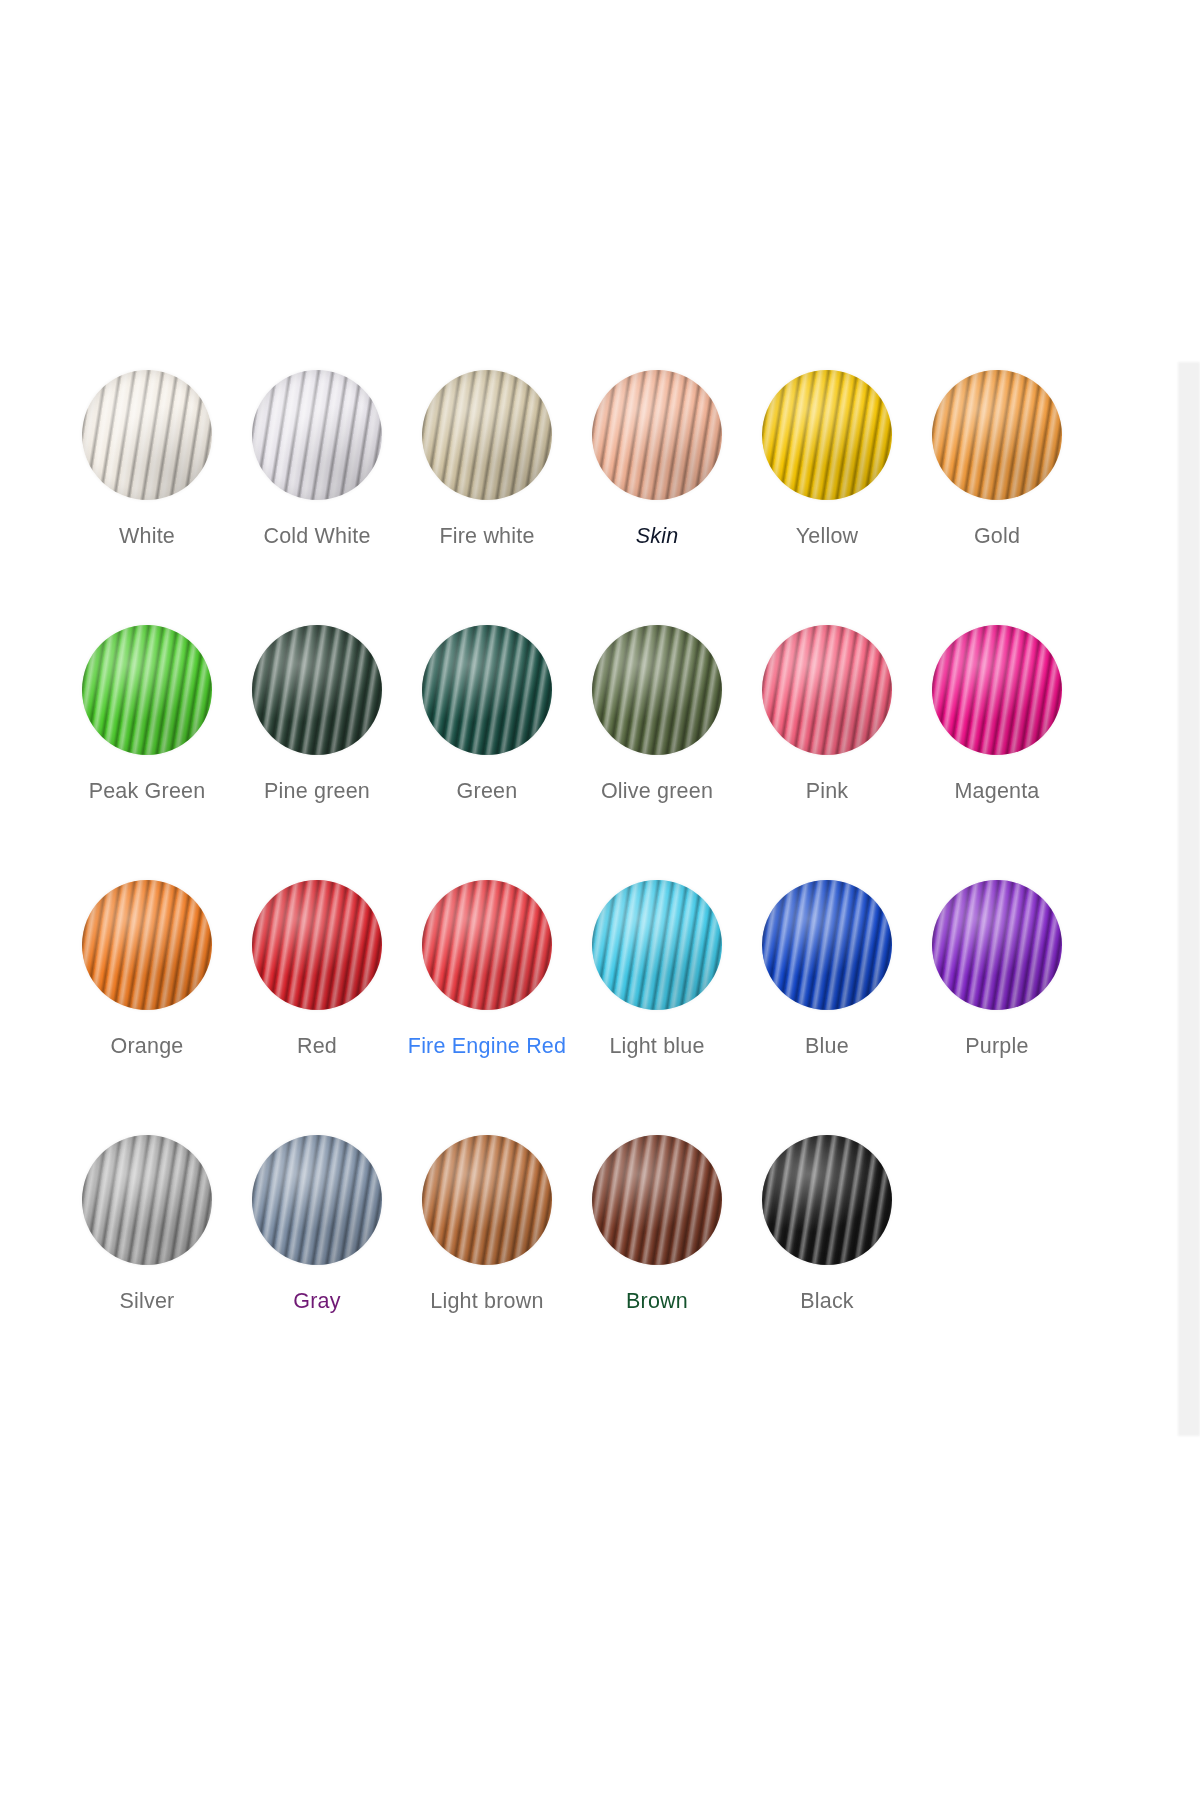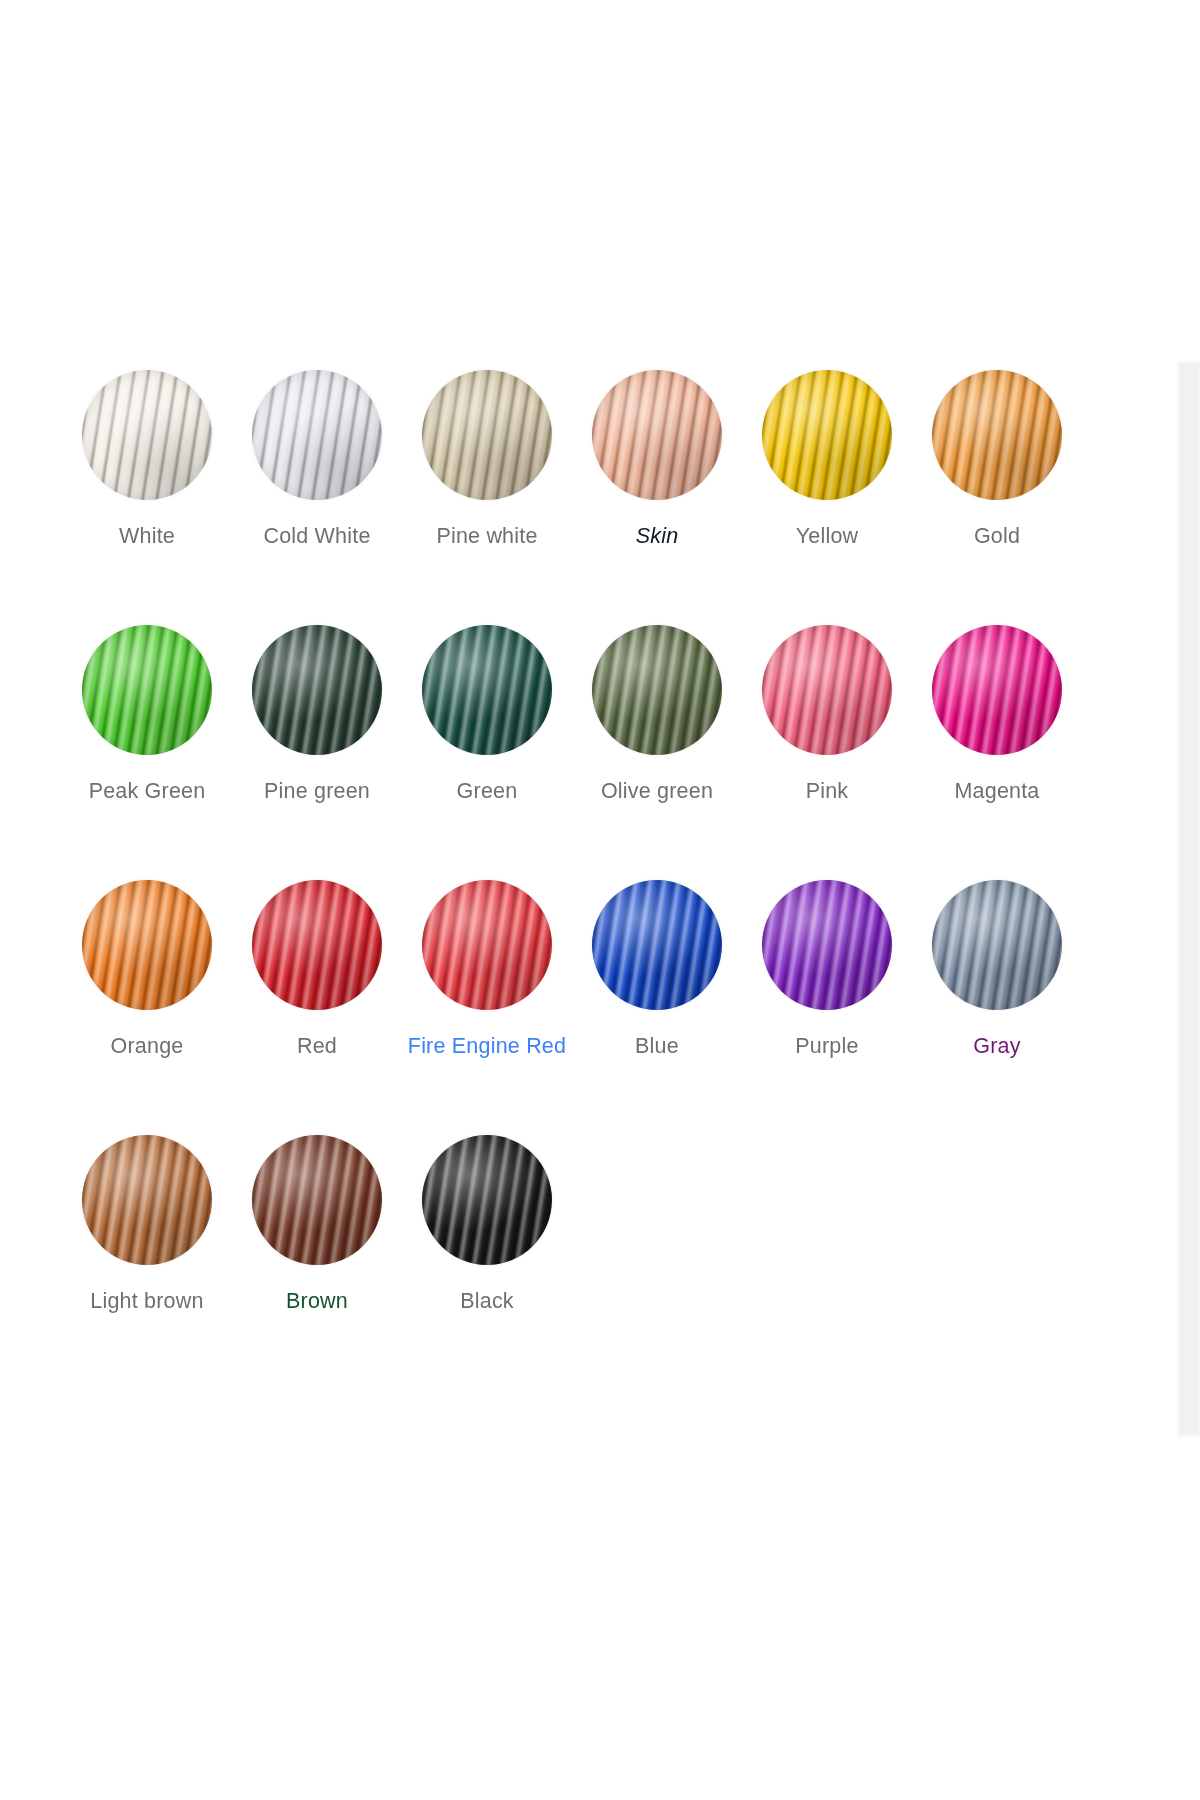--- a/index.html
+++ b/index.html
@@ -128,21 +128,21 @@
           <div class="rim"></div>
         </div>
         <div class="swatch-label" style="color: rgb(111, 111, 111);">Cold White</div>
       </div>
       <div class="swatch-cell">
         <div class="swatch-disc" style="background: rgb(207, 194, 162);">
           <div class="ribs"></div>
           <div class="sheen"></div>
           <div class="rim"></div>
         </div>
-        <div class="swatch-label" style="color: rgb(111, 111, 111);">Pine white</div>
+        <div class="swatch-label" style="color: rgb(111, 111, 111);">Fire white</div>
       </div>
       <div class="swatch-cell">
         <div class="swatch-disc" style="background: rgb(240, 176, 147);">
           <div class="ribs"></div>
           <div class="sheen"></div>
           <div class="rim"></div>
         </div>
         <div class="swatch-label" style="color: #0f172a; font-style: italic;">Skin</div>
       </div>
       <div class="swatch-cell">
@@ -227,34 +227,50 @@
       </div>
       <div class="swatch-cell">
         <div class="swatch-disc" style="background: rgb(232, 58, 65);">
           <div class="ribs"></div>
           <div class="sheen"></div>
           <div class="rim"></div>
         </div>
         <div class="swatch-label" style="color: #3b82f6;">Fire Engine Red</div>
       </div>
       <div class="swatch-cell">
+        <div class="swatch-disc" style="background: rgb(63, 201, 232);">
+          <div class="ribs"></div>
+          <div class="sheen"></div>
+          <div class="rim"></div>
+        </div>
+        <div class="swatch-label" style="color: rgb(111, 111, 111);">Light blue</div>
+      </div>
+      <div class="swatch-cell">
         <div class="swatch-disc" style="background: rgb(19, 70, 200);">
           <div class="ribs"></div>
           <div class="sheen"></div>
           <div class="rim"></div>
         </div>
         <div class="swatch-label" style="color: rgb(111, 111, 111);">Blue</div>
       </div>
       <div class="swatch-cell">
         <div class="swatch-disc" style="background: rgb(129, 38, 198);">
           <div class="ribs"></div>
           <div class="sheen"></div>
           <div class="rim"></div>
         </div>
         <div class="swatch-label" style="color: rgb(111, 111, 111);">Purple</div>
+      </div>
+      <div class="swatch-cell">
+        <div class="swatch-disc" style="background: rgb(165, 165, 165);">
+          <div class="ribs"></div>
+          <div class="sheen"></div>
+          <div class="rim"></div>
+        </div>
+        <div class="swatch-label" style="color: rgb(111, 111, 111);">Silver</div>
       </div>
       <div class="swatch-cell">
         <div class="swatch-disc" style="background: rgb(122, 140, 163);">
           <div class="ribs"></div>
           <div class="sheen"></div>
           <div class="rim"></div>
         </div>
         <div class="swatch-label" style="color: #701a75;">Gray</div>
       </div>
       <div class="swatch-cell">

